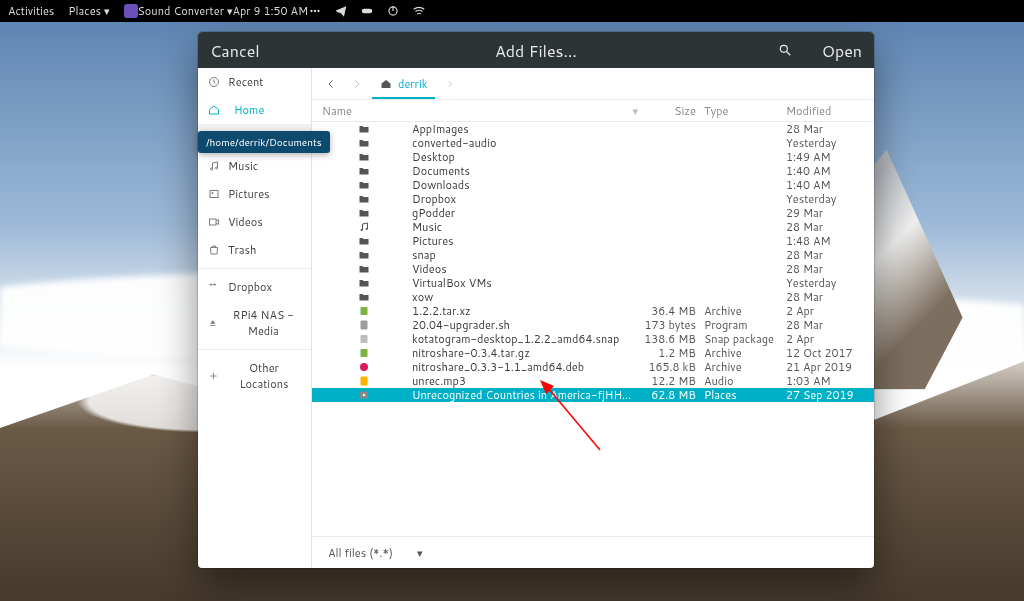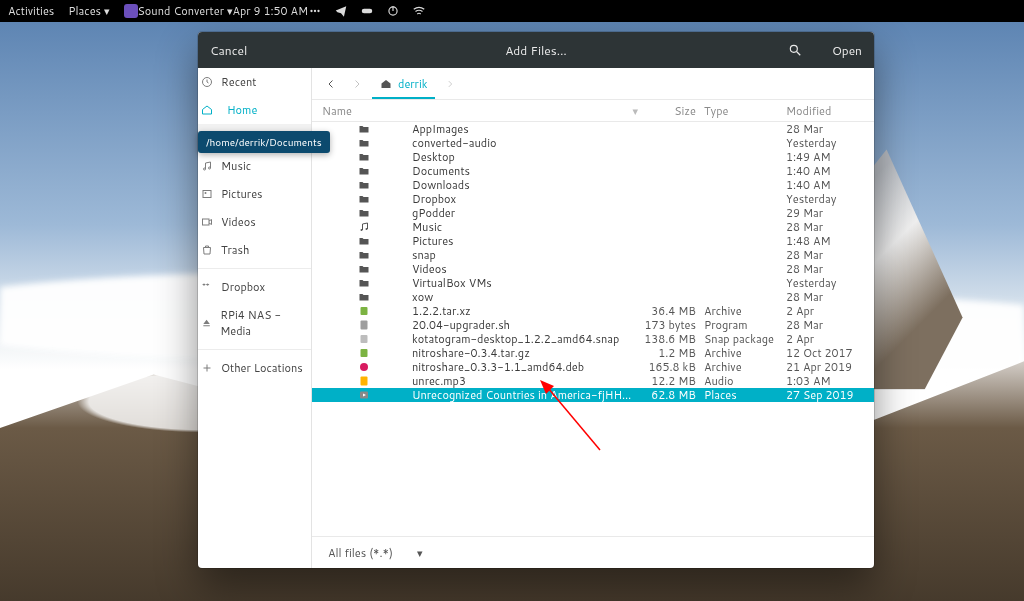--- a/index.html
+++ b/index.html
@@ -20,29 +20,29 @@
   .clouds1 { position:absolute; left:0; right:0; top:42%; height:22%; background: radial-gradient(ellipse at 30% 40%, #ffffff 0 40%, transparent 41%), radial-gradient(ellipse at 70% 60%, #ffffff 0 45%, transparent 46%); filter: blur(3px); opacity:.97; }
   .peak1 { position:absolute; right:6%; top:22%; width:190px; height:240px; background: linear-gradient(135deg, #b8bcc2 30%, #efefef 50%, #7d6f5f 75%); clip-path: polygon(60% 0, 100% 70%, 80% 100%, 0 100%, 15% 60%, 40% 20%); filter: drop-shadow(0 4px 4px rgba(0,0,0,.2)); }
   .fg-rocks { position:absolute; left:0; right:0; bottom:0; height:46%; background: linear-gradient(180deg, transparent 0%, rgba(110,90,70,.3) 10%, #6b5a46 35%, #463a2c 100%); clip-path: polygon(0 35%, 15% 15%, 30% 30%, 55% 5%, 80% 40%, 100% 10%, 100% 100%, 0 100%); }
   .snow-overlay { position:absolute; left:0; right:0; bottom:0; height:46%; background:
     radial-gradient(ellipse at 20% 25%, #fff 0 10%, transparent 11%),
     radial-gradient(ellipse at 50% 12%, #fff 0 12%, transparent 13%),
     radial-gradient(ellipse at 35% 45%, #fff 0 8%, transparent 9%);
     opacity:.8; mix-blend-mode: screen; }
 
   .dialog { position:absolute; left:198px; top:32px; width:676px; height:536px; background:#fff; box-shadow: 0 18px 40px rgba(0,0,0,.45), 0 0 0 1px rgba(0,0,0,.15); border-radius:4px; overflow:hidden; display:flex; flex-direction:column; }
-  .dlg-header { height:36px; background:#2d3436; color:#eaeaea; display:flex; align-items:center; justify-content:space-between; padding:0 12px; font-size:12px; }
+  .dlg-header { height:36px; background:#2d3436; color:#eaeaea; display:flex; align-items:center; justify-content:space-between; padding:0 12px; font-size:16px; }
   .dlg-title { position:absolute; left:50%; transform:translateX(-50%); font-weight:500; }
   .dlg-actions-right { display:flex; align-items:center; gap:30px; }
   .dlg-btn-flat { cursor:pointer; color:#eaeaea; }
   .dlg-search { display:inline-flex; }
 
   .dlg-body { flex:1; display:flex; min-height:0; }
   .sidebar { width:114px; border-right:1px solid #e3e3e3; display:flex; flex-direction:column; font-size:11px; color:#444; }
-  .side-item { display:flex; align-items:center; gap:8px; padding:6px 3px; cursor:default; }
+  .side-item { display:flex; align-items:center; gap:8px; padding:6px 10px; cursor:default;text-align:center; }
   .side-item.active { background:#ffffff; color:#00b0c7;gap:14px; }
   .side-item.hovered { background:#f1f1f1; }
   .side-sep { height:1px; background:#ececec; margin:4px 0; }
   .side-ico { width:12px; height:12px; display:inline-block; color:#7d7d7d; }
   .side-item.active .side-ico { color:#00b0c7; }
 
   .tooltip { position:absolute; left:198px; top:131px; background:#0c4a6e; color:#fff; font-size:10px; padding:4px 8px; border-radius:3px; box-shadow: 0 2px 6px rgba(0,0,0,.3); z-index: 5; white-space: nowrap; }
 
   .main { flex:1; display:flex; flex-direction:column; min-width:0; }
   .pathbar { height:32px; border-bottom:1px solid #e9e9e9; display:flex; align-items:center; padding:0 8px; gap:4px; font-size:11px; color:#555; }

